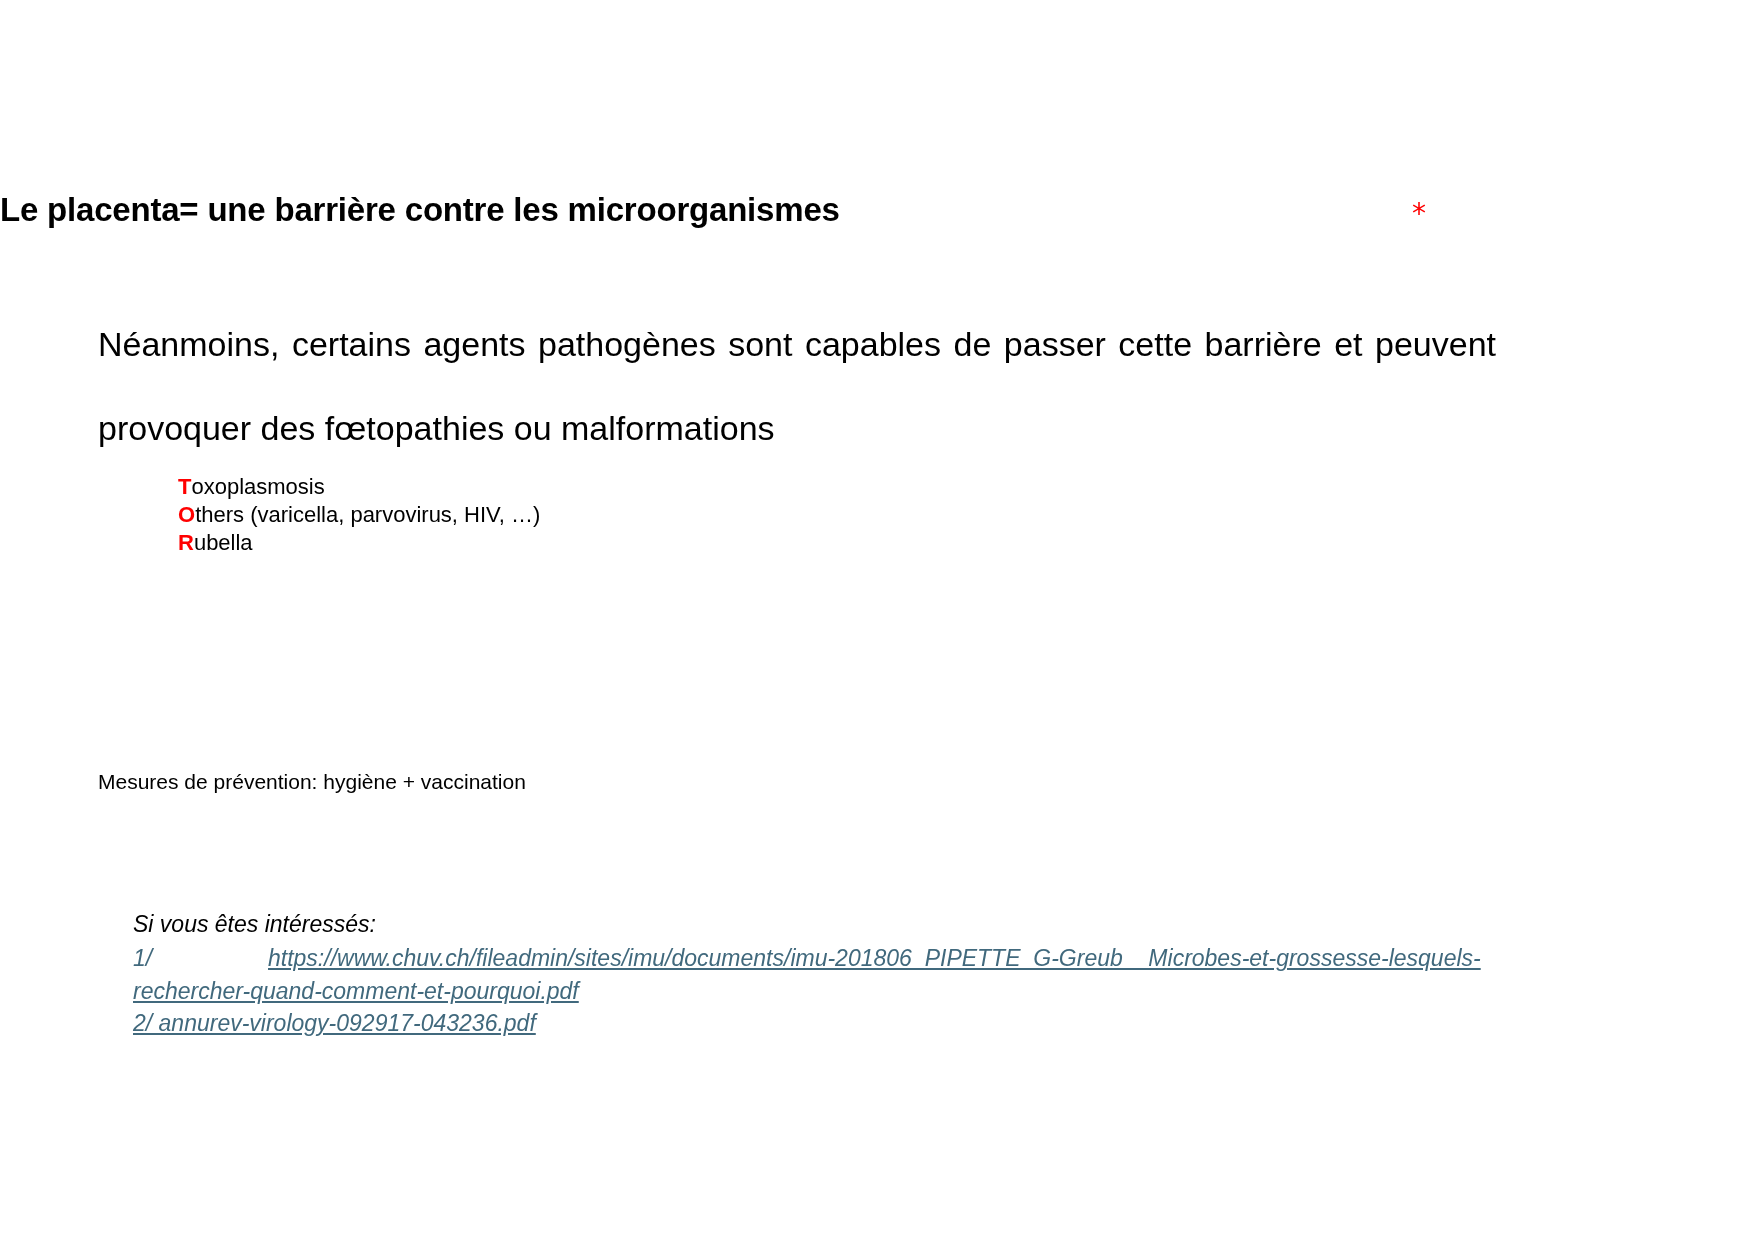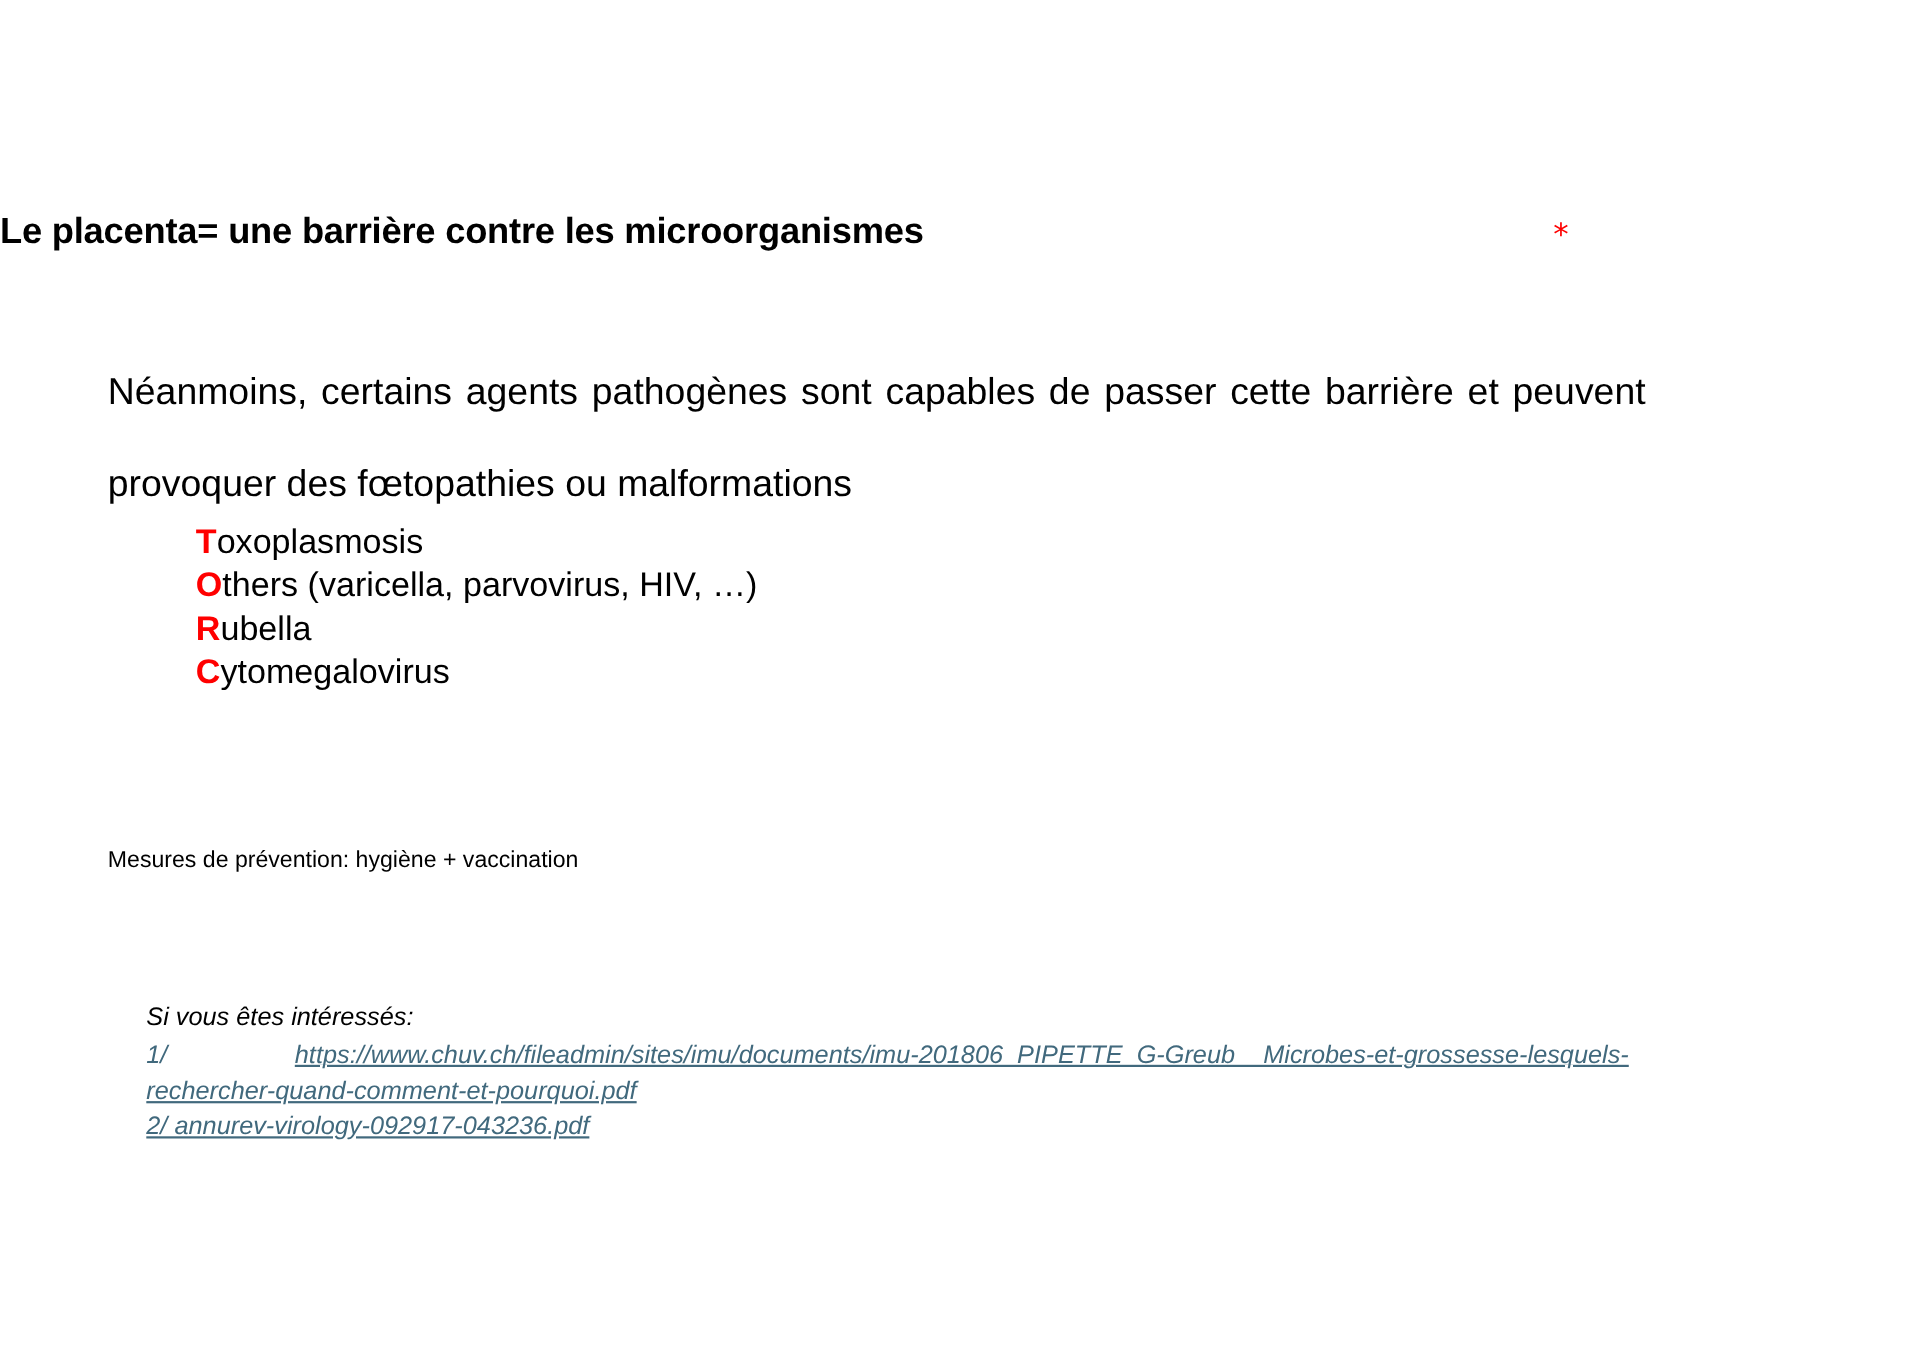--- a/index.html
+++ b/index.html
@@ -48,34 +48,33 @@
     width: 1398px;
     font-size: 34px;
     line-height: 1.24;
     text-align: justify;
     text-justify: inter-word;
     color: #000000;
   }
   #intro-paragraph .line1 {
     display: block;
     text-align: justify;
-    margin-top: 12px;
   }
   #intro-paragraph .line1::after {
     content: "";
     display: inline-block;
     width: 100%;
   }
 
   
   #torch-list {
     position: absolute;
     left: 178px;
     top: 473px;
-    font-size: 31px;
+    font-size: 22px;
     line-height: 1.27;
     color: #000000;
   }
   #torch-list .torch-row {
     white-space: nowrap;
   }
   #torch-list .torch-initial {
     color: #ff0000;
     font-weight: bold;
   }
@@ -131,21 +130,20 @@
 <div id="title-asterisk">*</div>
 
 <div id="intro-paragraph">
   <span class="line1">Néanmoins, certains agents pathogènes sont capables de passer cette barrière et peuvent</span><span>provoquer des fœtopathies ou malformations</span>
 </div>
 
 <div id="torch-list">
   <div class="torch-row"><span class="torch-initial">T</span><span>oxoplasmosis</span></div>
   <div class="torch-row"><span class="torch-initial">O</span><span>thers (varicella, parvovirus, HIV, …)</span></div>
   <div class="torch-row"><span class="torch-initial">R</span><span>ubella</span></div>
-  <div class="torch-row"><span class="torch-initial">C</span><span>ytomegalovirus</span></div>
 </div>
 
 <div id="prevention-line">Mesures de prévention: hygiène + vaccination</div>
 
 <div id="footnote-block">
   <div id="footnote-intro">Si vous êtes intéressés:</div>
   <div id="footnote-links">
     <a class="footnote-link link-wrap" href="#"><span class="lnk-index">1/</span><span>https://www.chuv.ch/fileadmin/sites/imu/documents/imu-201806_PIPETTE_G-Greub__Microbes-et-grossesse-lesquels-rechercher-quand-comment-et-pourquoi.pdf</span></a>
     <a class="footnote-link" href="#">2/ annurev-virology-092917-043236.pdf</a>
   </div>

